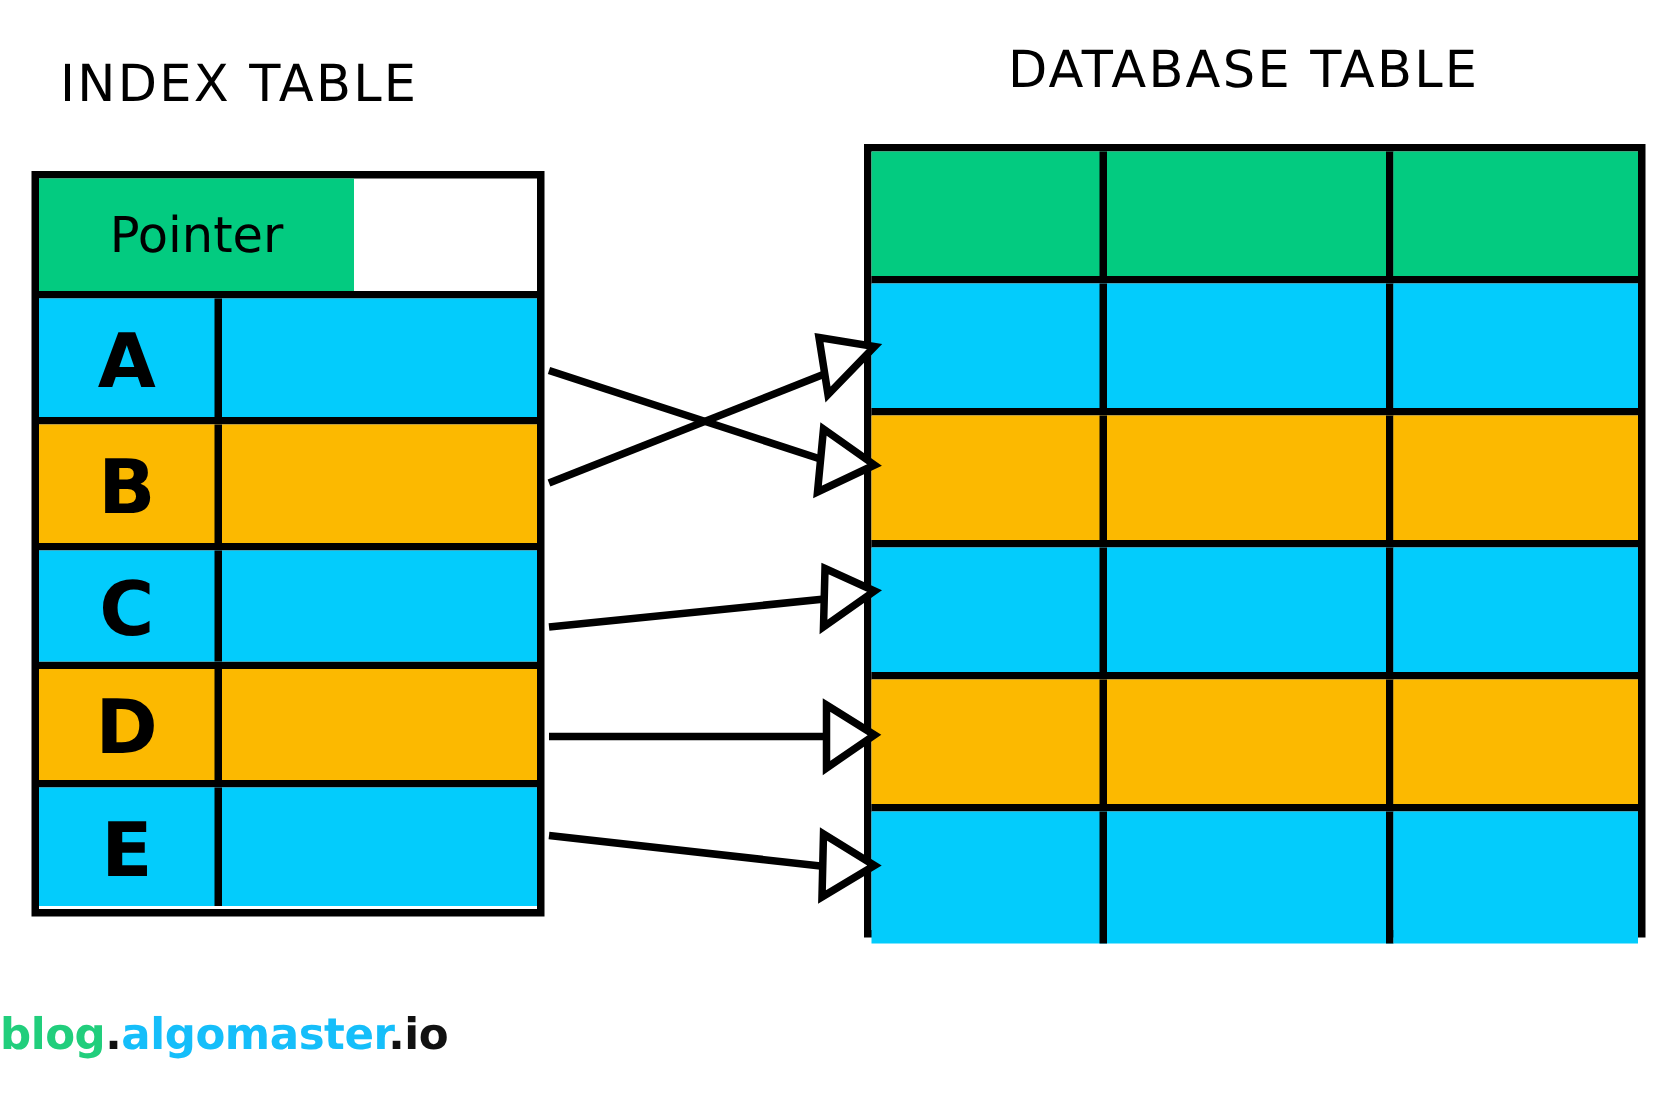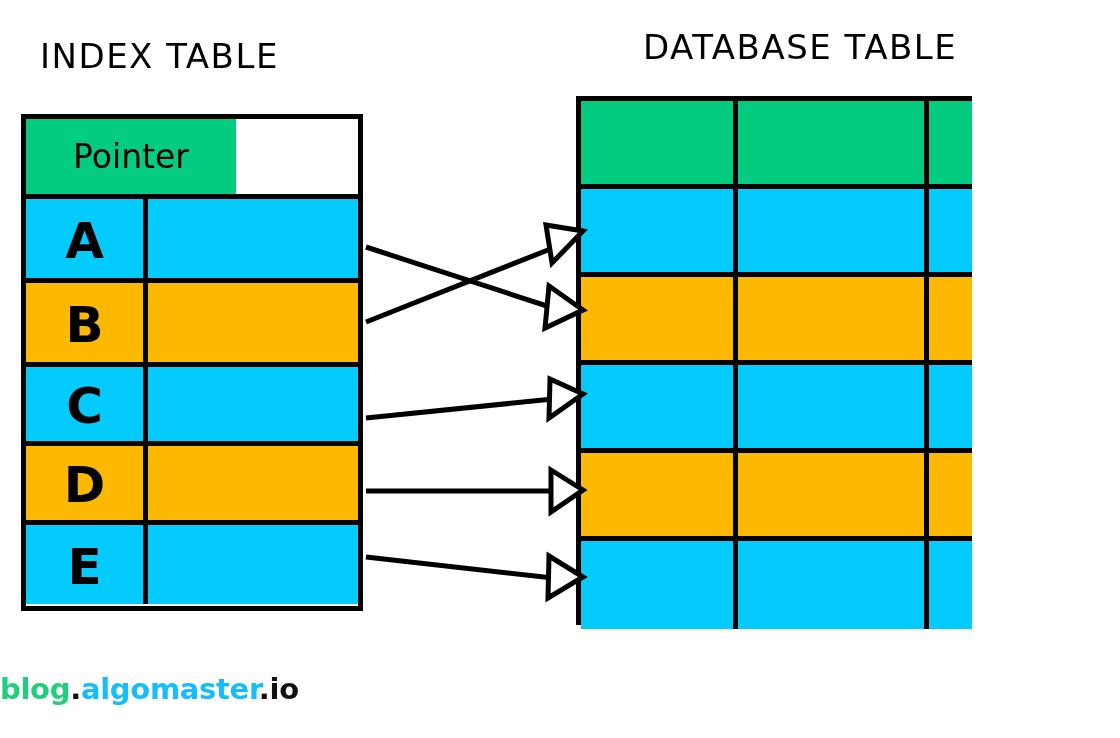--- a/index.html
+++ b/index.html
@@ -6,38 +6,38 @@
   html, body {
     margin: 0;
     padding: 0;
     background: #ffffff;
   }
   body {
     font-family: "DejaVu Sans", sans-serif;
   }
   #canvas {
     position: relative;
-    width: 972px;
+    width: 1120px;
     height: 738px;
     background: #ffffff;
     overflow: hidden;
   }
 
   
   .title {
     position: absolute;
     font-family: "DejaVu Sans", sans-serif;
     font-size: 34px;
     font-weight: 400;
     letter-spacing: 1.5px;
     color: #000000;
     white-space: nowrap;
   }
   #index-title { left: 40px;  top: 36px; }
-  #db-title    { left: 643px; top: 27px; }
+  #db-title    { left: 672px; top: 27px; }
 
   
   .tbl {
     position: absolute;
     box-sizing: border-box;
     border: 5px solid #000000;
     display: flex;
     flex-direction: column;
     background: #ffffff;
   }

